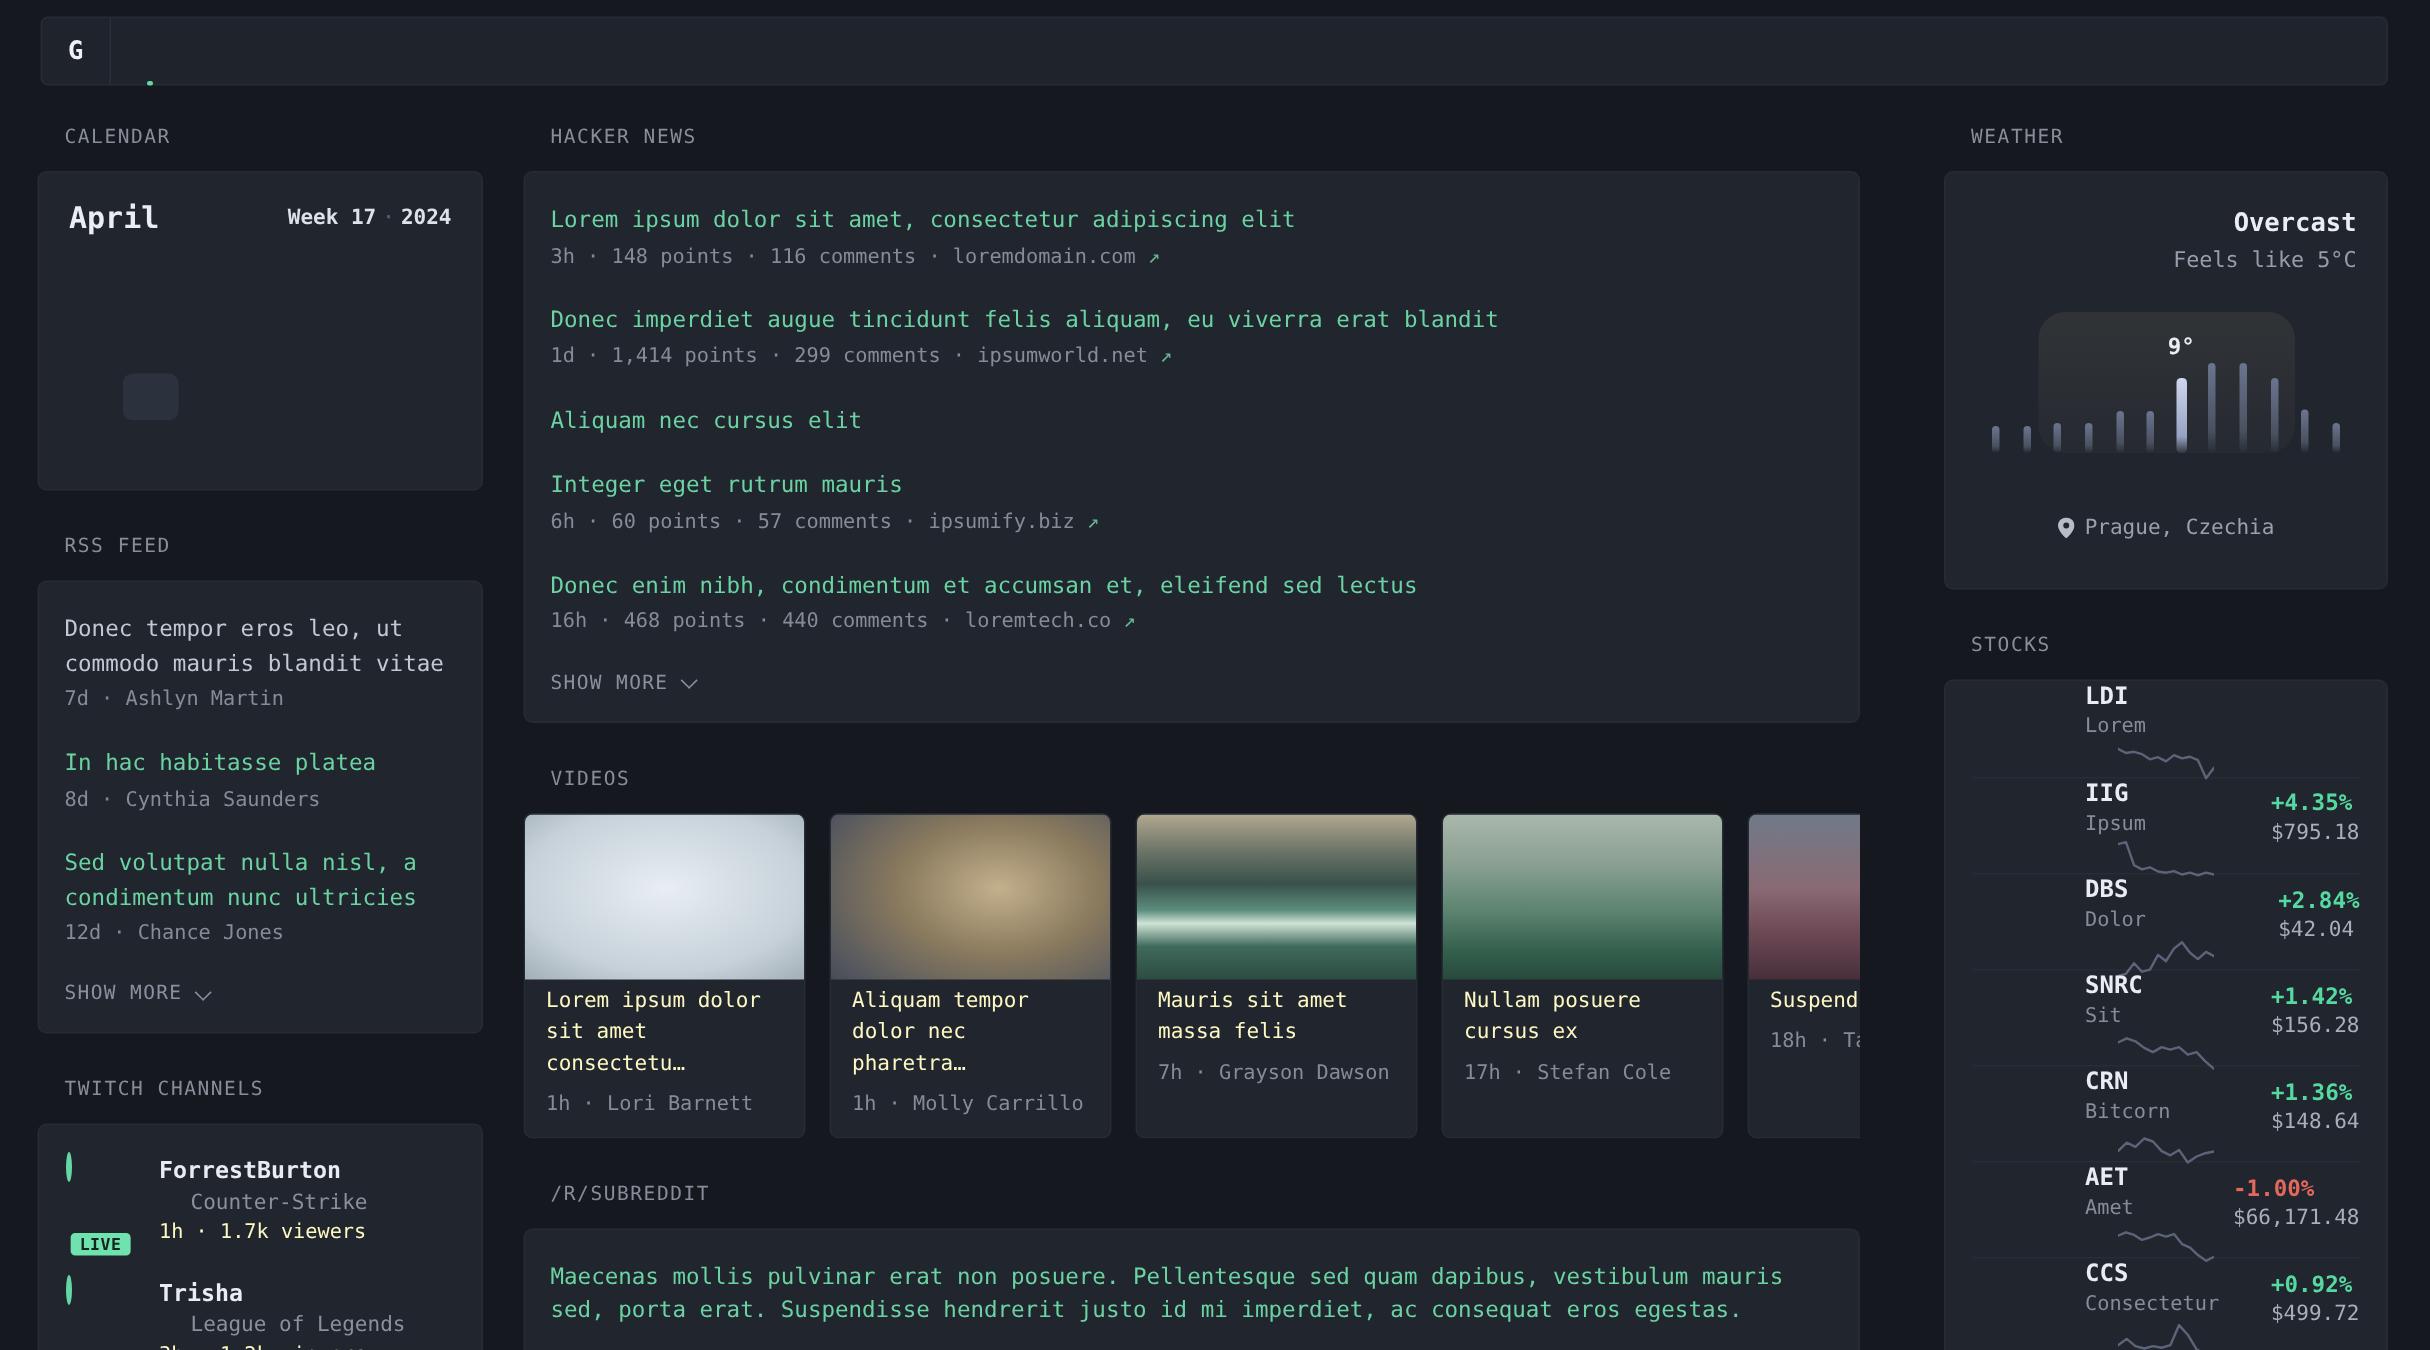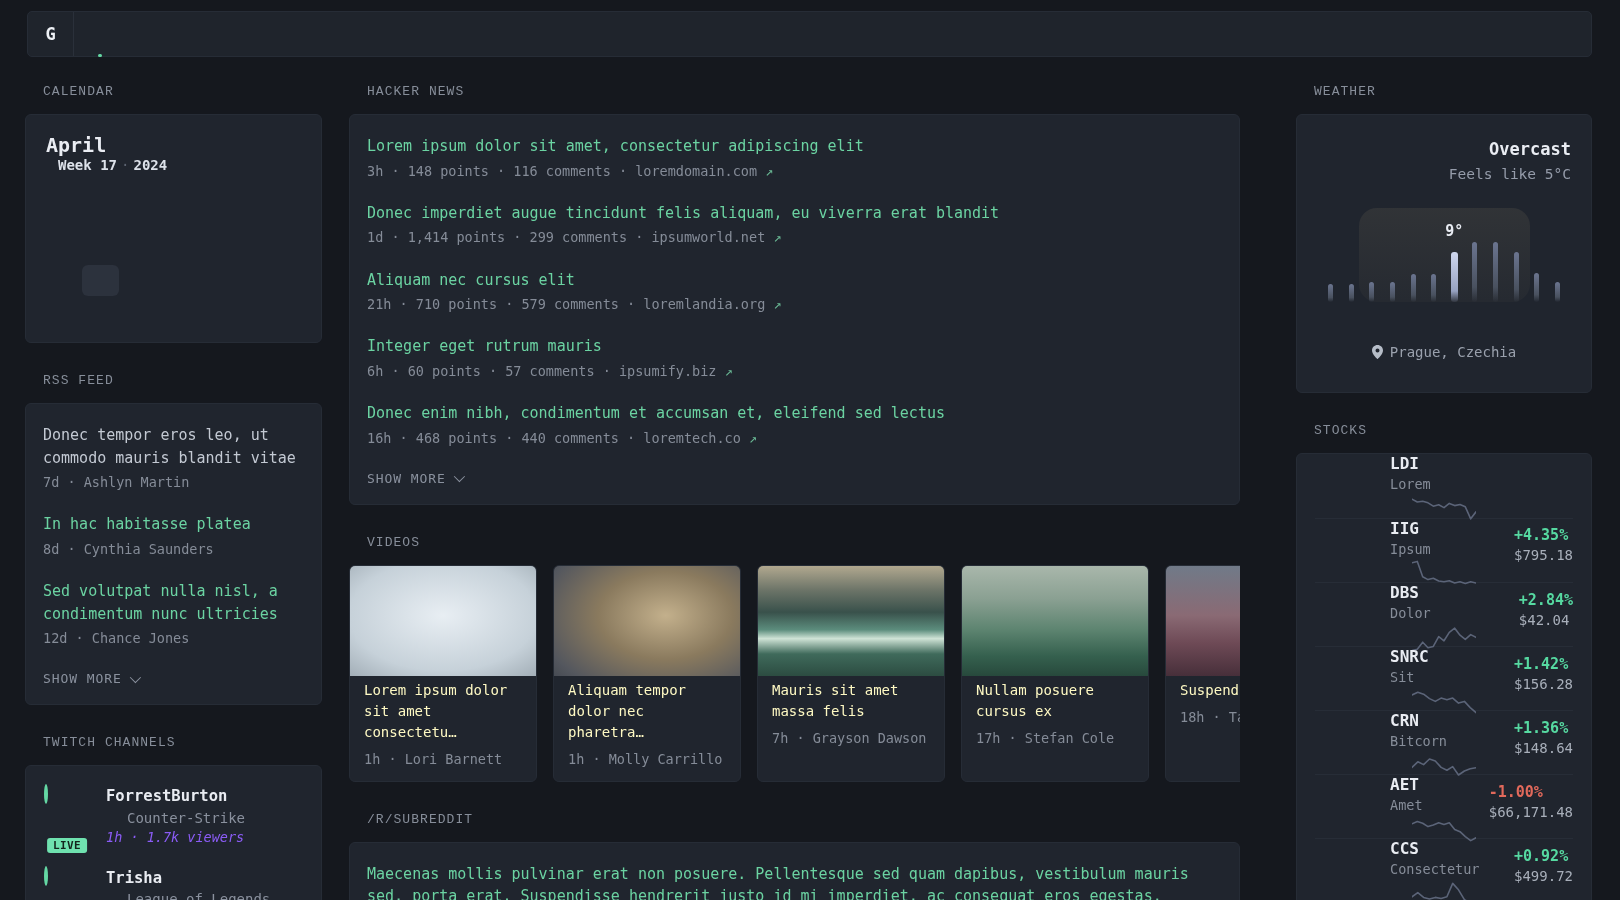--- a/index.html
+++ b/index.html
@@ -38,29 +38,29 @@
 
   
   .cols { display:flex; padding:27px 0 0 25px; align-items:flex-start; }
   .col-left  { width:297px; margin-right:27px; flex-shrink:0; }
   .col-mid   { width:891px; margin-right:56px; flex-shrink:0; }
   .col-right { width:296px; flex-shrink:0; }
 
   .widget { margin-bottom:30px; }
   .sec-title {
     font-size:13px; font-weight:500; color:#878e9a; letter-spacing:.08em;
-    margin:0 0 15px 18px; white-space:nowrap;font-family:Liberation Mono, monospace;
+    margin:0 0 15px 18px; white-space:nowrap;
   }
   .card {
     background:#20252e; border:1px solid #262c36; border-radius:6px;
   }
 
   
   .calendar-card { padding:18px 20px 14px; }
-  .cal-head { display:flex; align-items:flex-start; justify-content:space-between;flex-direction:column; }
+  .cal-head { display:flex; align-items:center; justify-content:space-between; }
   .cal-month { font-size:20px; font-weight:bold; color:#eaedf3; }
   .cal-week { font-size:14px; font-weight:bold; color:#dde2ea;padding-left:12px; }
   .cal-week .dot { color:#5c6370; padding:0 4px; font-weight:normal; }
   .cal-grid { display:grid; grid-template-columns:repeat(7,1fr); margin-top:18px; row-gap:1px; }
   .cal-grid.dow { margin-top:20px; row-gap:0; }
   .dow-cell {
     text-align:center; font-size:13px; color:#4d545f; height:22px; line-height:22px;
   }
   .day-cell {
     text-align:center; font-size:14px; color:#9ba2ae;
@@ -96,21 +96,21 @@
   .channel.a1 .avatar { background:radial-gradient(circle at 40% 35%, #cfd3d8, #8c9196 45%, #3c4045 100%); }
   .channel.a2 .avatar { background:radial-gradient(circle at 50% 30%, #eae6dc, #9aa0a6 50%, #454b52 100%); }
   .live-badge {
     position:absolute; left:50%; transform:translateX(-50%); bottom:-7px;
     background:#6fe2af; color:#14251d; font-size:11px; font-weight:bold;
     padding:1px 6px; border-radius:5px; border:2px solid #20252e; letter-spacing:.03em;
   }
   .live-badge:empty { display:none; }
   .ch-name { font-size:15.5px; font-weight:bold; color:#e9ecf2; line-height:1.4; }
   .ch-game { font-size:14px; color:#8a919e; line-height:1.45;margin-left:21px; }
-  .ch-meta { font-size:13.5px; color:#8b5cf6; line-height:1.45;font-style:italic; }
+  .ch-meta { font-size:13.5px; color:#fef9c3; line-height:1.45; }
 
   
   .videos-row { display:flex; gap:16px; overflow:hidden; }
   .video-card {
     width:188px; flex-shrink:0; background:#20252e; border:1px solid #262c36;
     border-radius:6px; overflow:hidden; text-decoration:none; cursor:pointer;
     padding-bottom:14px;
   }
   .thumb { width:100%; height:110px; }
   .video-card.t1 .thumb { background:radial-gradient(120% 120% at 50% 45%, #e8eef3 0%, #c6d1d9 42%, #98a4ad 68%, #525a61 100%); }
@@ -312,21 +312,20 @@
           <a class="feed-item">
                 <div class="feed-title">Lorem ipsum dolor sit amet, consectetur adipiscing elit</div>
                 <div class="feed-meta"><span>3h · 148 points · 116 comments · loremdomain.com</span> <span class="arrow">↗</span></div>
               </a>
               <a class="feed-item">
                 <div class="feed-title">Donec imperdiet augue tincidunt felis aliquam, eu viverra erat blandit</div>
                 <div class="feed-meta"><span>1d · 1,414 points · 299 comments · ipsumworld.net</span> <span class="arrow">↗</span></div>
               </a>
               <a class="feed-item">
                 <div class="feed-title">Aliquam nec cursus elit</div>
-                <div class="feed-meta"><span>21h · 710 points · 579 comments · loremlandia.org</span> <span class="arrow">↗</span></div>
               </a>
               <a class="feed-item">
                 <div class="feed-title">Integer eget rutrum mauris</div>
                 <div class="feed-meta"><span>6h · 60 points · 57 comments · ipsumify.biz</span> <span class="arrow">↗</span></div>
               </a>
               <a class="feed-item">
                 <div class="feed-title">Donec enim nibh, condimentum et accumsan et, eleifend sed lectus</div>
                 <div class="feed-meta"><span>16h · 468 points · 440 comments · loremtech.co</span> <span class="arrow">↗</span></div>
               </a>
             </div>

